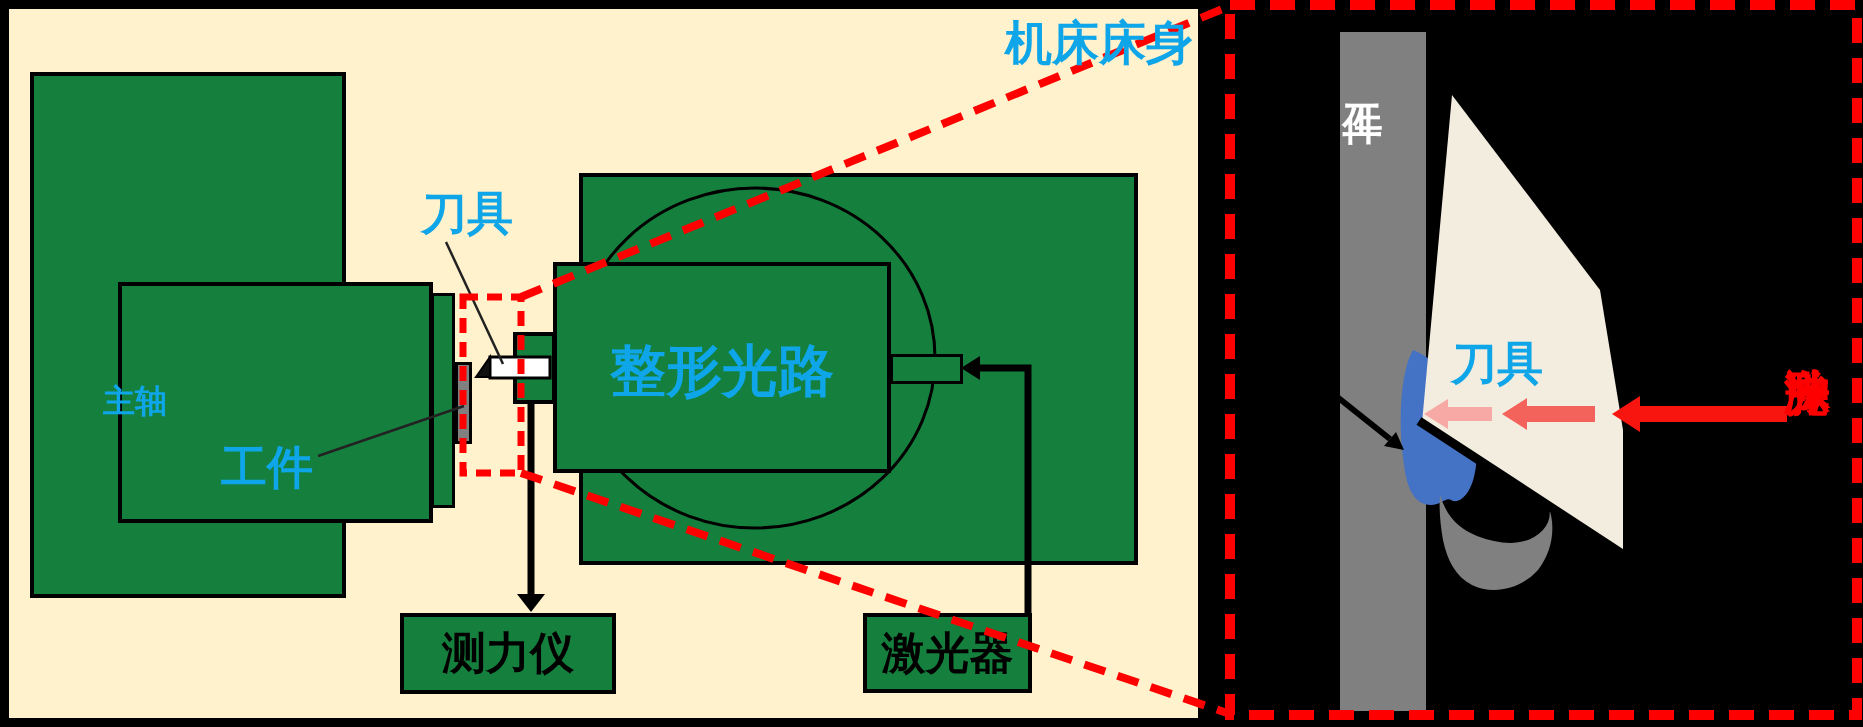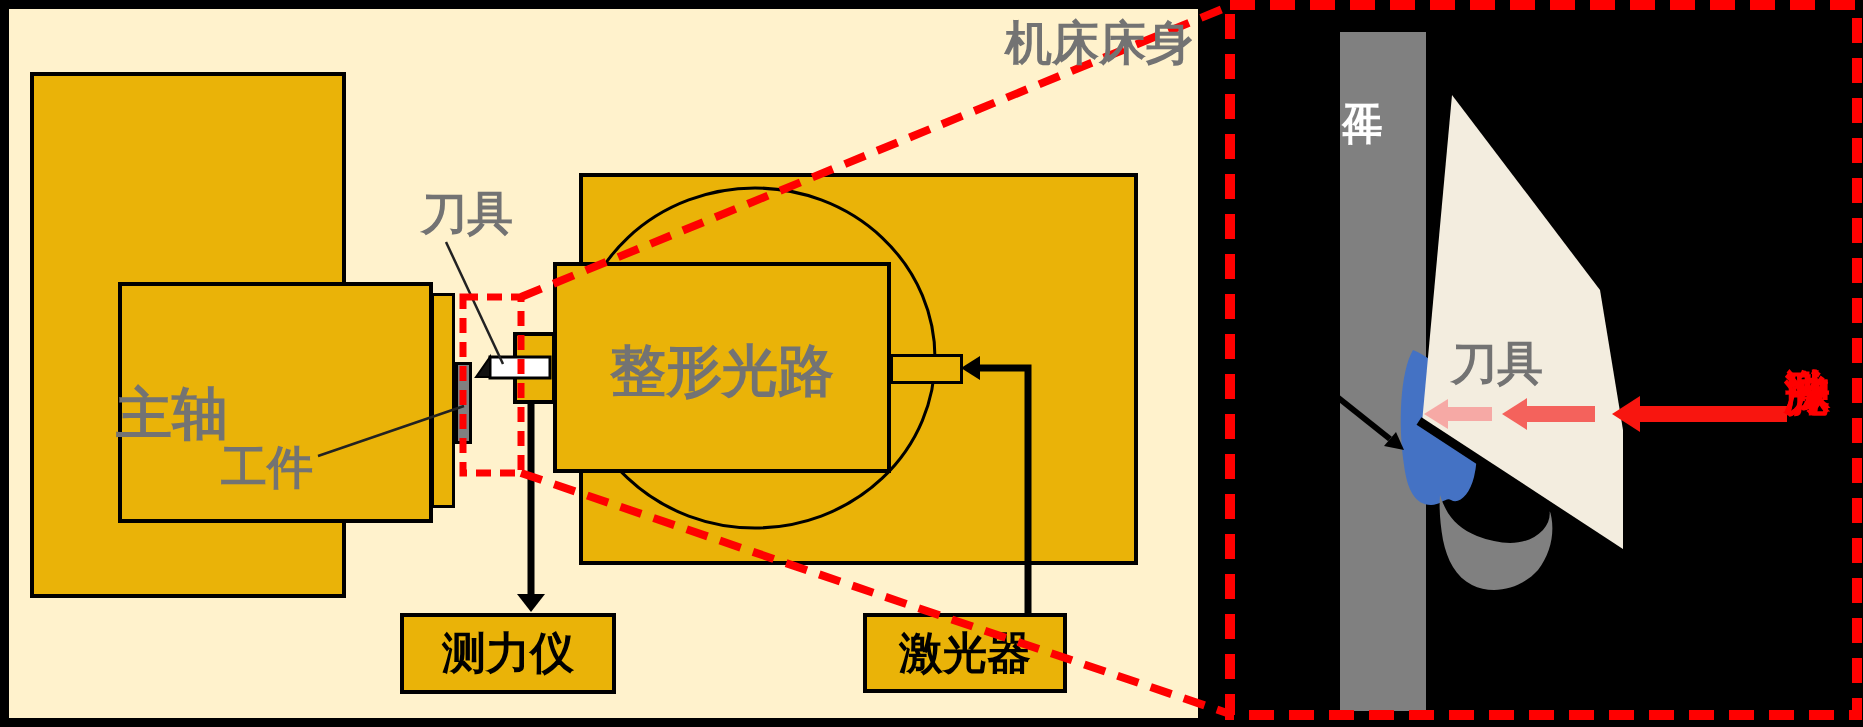--- a/index.html
+++ b/index.html
@@ -2,45 +2,45 @@
 <html><head>
 <meta charset="utf-8">
 <style>
   html,body{margin:0;padding:0;background:#000;}
   #canvas{position:relative;width:1863px;height:727px;background:#000;overflow:hidden;
           font-family:"Liberation Sans","DejaVu Sans",sans-serif;}
   .abs{position:absolute;}
   
   #panel-machine{left:0;top:0;width:1207px;height:727px;background:#FFF2CC;
                  border:9px solid #000;box-sizing:border-box;z-index:0;}
-  .gray{background:#eab308;border:4px solid #000;box-sizing:border-box;}
+  .gray{background:#15803d;border:4px solid #000;box-sizing:border-box;}
   .rect-a{left:30px;top:72px;width:316px;height:526px;z-index:1;}
   .sliver{left:431px;top:293px;width:24px;height:215px;z-index:1;border-width:3px;}
   .rect-c{left:118px;top:282px;width:315px;height:241px;z-index:1;}
   .darkbar{left:455px;top:362px;width:17px;height:82px;background:#808080;
            border:3px solid #000;box-sizing:border-box;z-index:1;}
   .b1{left:579px;top:173px;width:559px;height:392px;z-index:1;}
   .holder{left:513px;top:332px;width:43px;height:72px;z-index:3;}
   .b2{left:553px;top:262px;width:338px;height:211px;z-index:3;}
   .nub{left:890px;top:354px;width:73px;height:30px;z-index:3;border-width:3px;}
   .iobox{z-index:3;display:flex;align-items:center;justify-content:center;
          font-weight:bold;font-size:44px;color:#000;}
   .box-dyna{left:400px;top:613px;width:216px;height:81px;}
-  .box-laser{left:863px;top:613px;width:204px;height:80px;}
+  .box-laser{left:863px;top:613px;width:169px;height:80px;}
   
   #svg-under{left:0;top:0;z-index:2;pointer-events:none;}
   #svg-over{left:0;top:0;z-index:4;pointer-events:none;}
   
   #panel-zoom{left:1207px;top:0;width:656px;height:727px;background:#000;z-index:0;}
   .zoom-bar{left:1340px;top:32px;width:86px;height:679px;background:#808080;z-index:1;}
   
-  .lbl{z-index:6;font-weight:bold;color:#737373;white-space:pre;line-height:1.05;}
+  .lbl{z-index:6;font-weight:bold;color:#0ea5e9;white-space:pre;line-height:1.05;}
   .lbl-frame{left:1005px;top:18px;font-size:47px;}
   .lbl-tool{left:421px;top:189px;font-size:46px;}
-  .lbl-spindle{left:116px;top:385px;font-size:56px;}
+  .lbl-spindle{left:103px;top:385px;font-size:32px;}
   .lbl-wp{left:221px;top:443px;font-size:46px;}
   .lbl-optics{left:553px;top:342px;width:338px;text-align:center;font-size:56px;}
   .lbl-zwp{left:1342px;top:72px;font-size:40px;color:#fff;
            writing-mode:vertical-rl;text-orientation:upright;letter-spacing:2px;}
   .lbl-diamond{left:1398px;top:270px;width:198px;text-align:center;font-size:46px;line-height:62px;}
   .lbl-pulse{left:1784px;top:330px;font-size:46px;color:#FF0000;
              writing-mode:vertical-rl;text-orientation:upright;letter-spacing:1px;}
 </style>
 </head>
 <body>

